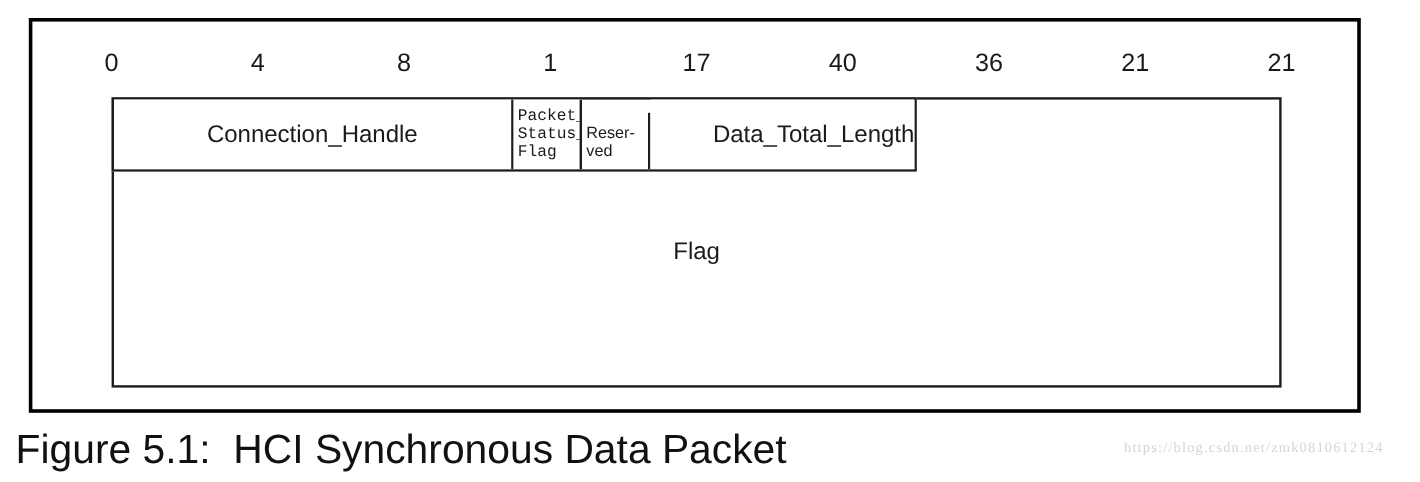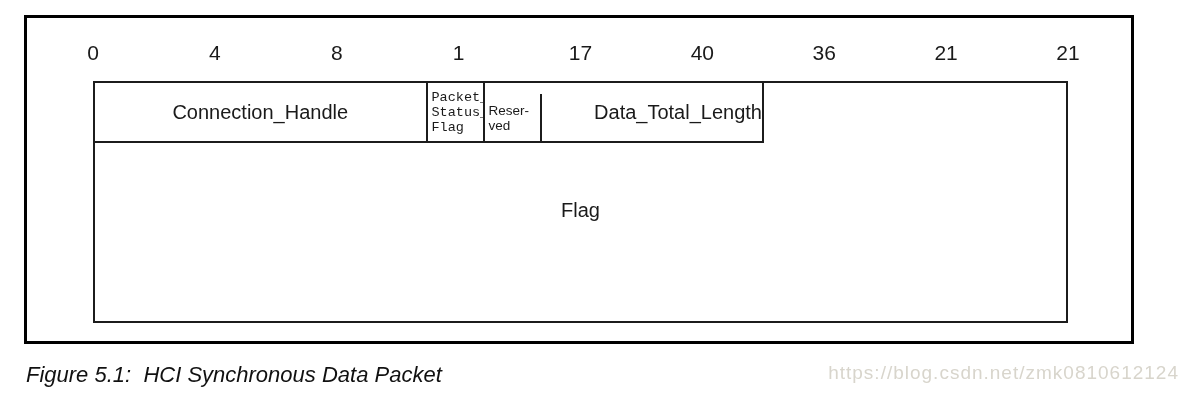--- a/index.html
+++ b/index.html
@@ -62,30 +62,28 @@
     text-align:left;
     width:100%;
     padding-left:4px;
   }
   .f-connection-handle { flex:12 1 0; }
   .f-packet-status-flag { flex:2 1 0;font-family:Liberation Mono, monospace; }
   .f-reserved { flex:2 1 0;margin-top:11px; }
   .f-data-total-length { flex:8 1 0;justify-content:flex-end; }
   .caption {
     position:absolute; left:13px; top:360px;
-    font-size:22px; line-height:30px;
-    font-style:italic;
+    font-size:34px; line-height:30px;
     color:#111111;
     white-space:pre-wrap;
-    margin-left:13px;
   }
   .watermark {
-    position:absolute; right:4px; top:363px;
-    font-family:Liberation Sans, sans-serif;
-    font-size:19px; line-height:20px;
+    position:absolute; right:30px; top:363px;
+    font-family:Liberation Serif, serif;
+    font-size:12px; line-height:20px;
     letter-spacing:1px;
     color:#d8d5cc;
     white-space:nowrap;
   }
 </style>
 </head>
 <body>
 
 <div class="canvas">
 

